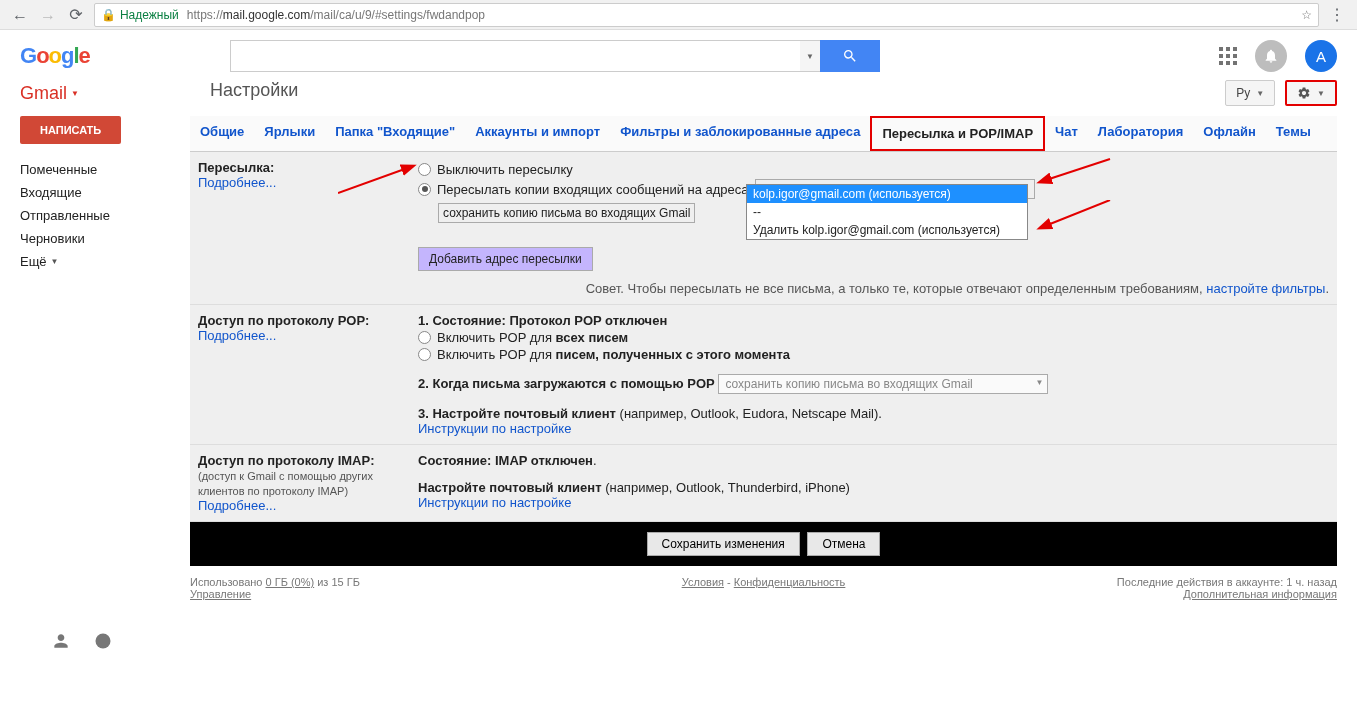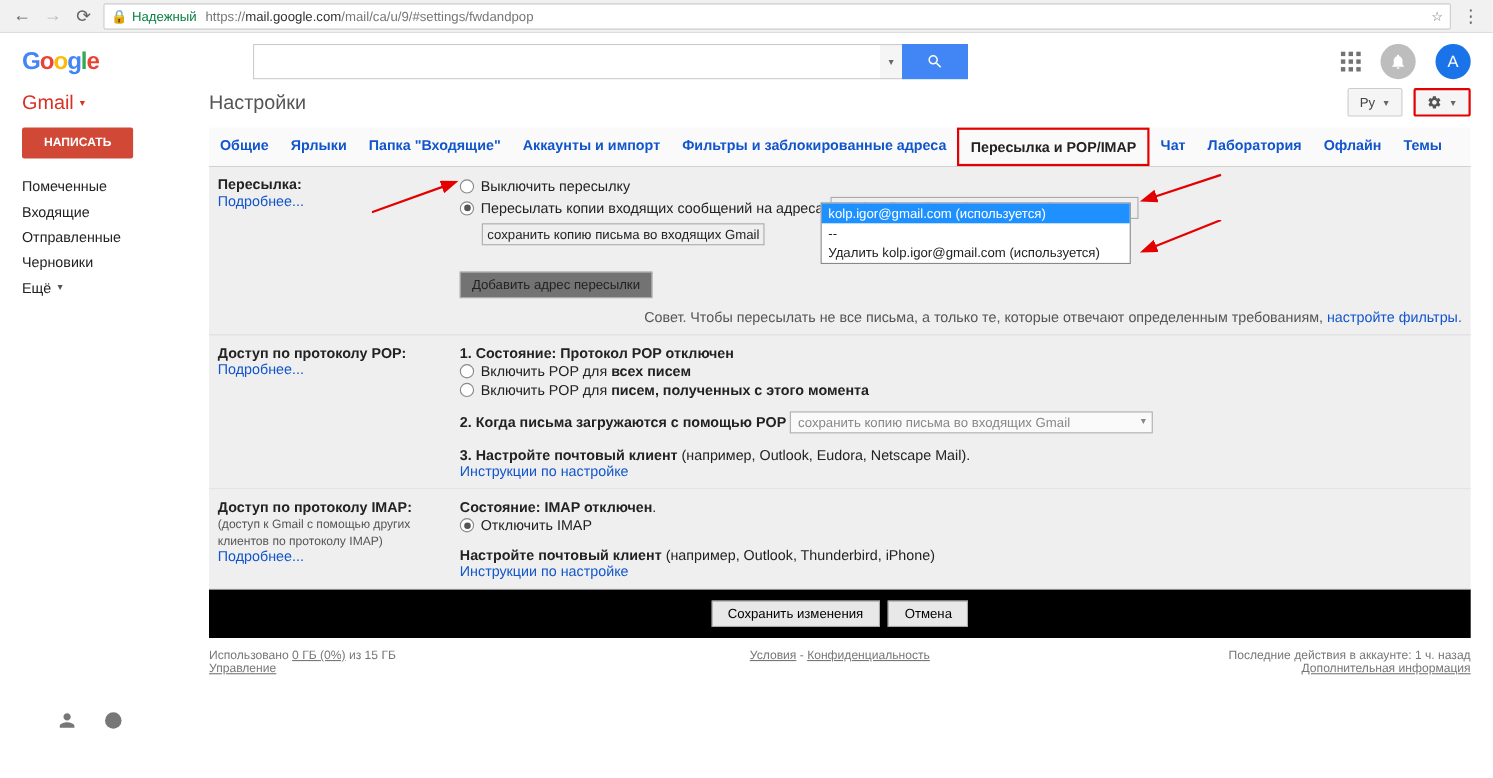--- a/index.html
+++ b/index.html
@@ -27,21 +27,21 @@
 .search-drop { width: 20px; border: 1px solid #ccc; border-left: none; border-right: none; background: #f5f5f5; display:flex; align-items:center; justify-content:center; color:#666; font-size:8px; }
 .search-btn { width: 60px; height: 32px; background: #4285f4; border: none; display: flex; align-items: center; justify-content: center; cursor: pointer; }
 .search-btn svg { fill: #fff; width: 16px; height: 16px; }
 .header-right { margin-left: auto; display: flex; align-items: center; gap: 18px; }
 .apps-icon { width: 18px; height: 18px; display: grid; grid-template-columns: repeat(3,4px); grid-template-rows: repeat(3,4px); gap: 3px; cursor:pointer; }
 .apps-icon span { background: #737373; }
 .notif { width: 32px; height: 32px; border-radius: 50%; background: #bdbdbd; display: flex; align-items: center; justify-content: center; color: #fff; cursor:pointer; }
 .avatar { width: 32px; height: 32px; border-radius: 50%; background: #1a73e8; color: #fff; display: flex; align-items: center; justify-content: center; font-size: 15px; cursor:pointer; }
 
 
-.subhead { display: flex; align-items: center; padding: 0 20px 10px 20px; }
+.subhead { display: flex; padding: 0 20px 10px 20px; gap: 20px; }
 .gmail-label { width: 170px; color: #d93025; font-size: 18px; display:flex; align-items:center; gap:4px; cursor:pointer; }
 .gmail-label .tri { font-size: 8px; color:#d93025; }
 .page-title { font-size: 18px; color: #555; }
 .subhead-right { margin-left: auto; display: flex; gap: 10px; padding-left: 17px; }
 .btn-outline { border: 1px solid #ccc; background: #f5f5f5; border-radius: 2px; padding: 4px 10px; display:flex; align-items:center; gap:6px; font-size:12px; color:#444; cursor:pointer; }
 .outline-red { border: 2px solid #e30000; }
 
 
 .main { display: flex; padding: 0 20px; }
 .sidebar { width: 170px; flex-shrink: 0; }
@@ -64,21 +64,21 @@
 .section-body { flex: 1; font-size: 13px; position:relative; }
 .radio-row { display: flex; align-items: center; gap: 6px; margin: 2px 0; }
 .radio { width:13px; height:13px; border:1px solid #888; border-radius:50%; display:inline-flex; align-items:center; justify-content:center; flex-shrink:0; cursor:pointer; background:#fff; }
 .radio.checked::after { content:''; width:6px; height:6px; background:#555; border-radius:50%; }
 .fwd-select { border:1px solid #aaa; background:#efefef; padding:2px 18px 2px 4px; font-size:12px; position:relative; display:inline-block; min-width:280px; }
 .fwd-select::after { content:'▼'; position:absolute; right:4px; top:3px; font-size:8px; color:#333; }
 .dropdown-open { position:absolute; left: 328px; top: 24px; width: 282px; background:#fff; border:1px solid #888; z-index:10; }
 .dd-opt { padding:2px 6px; font-size:12px; cursor:pointer; }
 .dd-opt.sel { background:#1e90ff; color:#fff; }
 .keep-select { border:1px solid #aaa; background:#efefef; padding:2px 4px; font-size:12px; display:inline-block; margin-left:20px; margin-top:2px; }
-.add-btn { border:1px solid #aaa; background:#737373; padding:4px 10px; font-size:12px; cursor:pointer; margin-top:24px; display:inline-block; }
+.add-btn { border:1px solid #aaa; background:#c4b5fd; padding:4px 10px; font-size:12px; cursor:pointer; margin-top:24px; display:inline-block; }
 .tip { margin-top:10px; color:#555;text-align:right; }
 .pop-select { border:1px solid #aaa; background:#fafafa; padding:2px 18px 2px 6px; font-size:12px; color:#888; min-width:330px; display:inline-block; position:relative; }
 .pop-select::after { content:'▼'; position:absolute; right:4px; top:3px; font-size:8px; color:#888; }
 
 .save-row { background:#000000; padding:10px; text-align:center; }
 .save-row button { border:1px solid #aaa; background:#e8e8e8; padding:4px 14px; font-size:12px; cursor:pointer; margin:0 2px; }
 
 
 .footer { display:flex; padding:10px 0; font-size:11px; color:#777; }
 .footer .l { flex:1; }
@@ -266,24 +266,20 @@
     </div>
 
     <div class="section">
       <div class="section-label">
         <b>Доступ по протоколу IMAP:</b><br>
         <span style="font-size:11px;color:#555">(доступ к Gmail с помощью других клиентов по протоколу IMAP)</span><br>
         <a>Подробнее...</a>
       </div>
       <div class="section-body">
         <div><b>Состояние: </b><b>IMAP отключен</b><span>.</span></div>
-        <div class="radio-row">
-          <span class="radio checked"></span>
-          <span>Отключить IMAP</span>
-        </div>
         <div style="margin-top:12px;">
           <b>Настройте почтовый клиент </b><span>(например, Outlook, Thunderbird, iPhone)</span><br>
           <a>Инструкции по настройке</a>
         </div>
       </div>
     </div>
 
     <div class="save-row">
       <button>Сохранить изменения</button>
       <button>Отмена</button>

